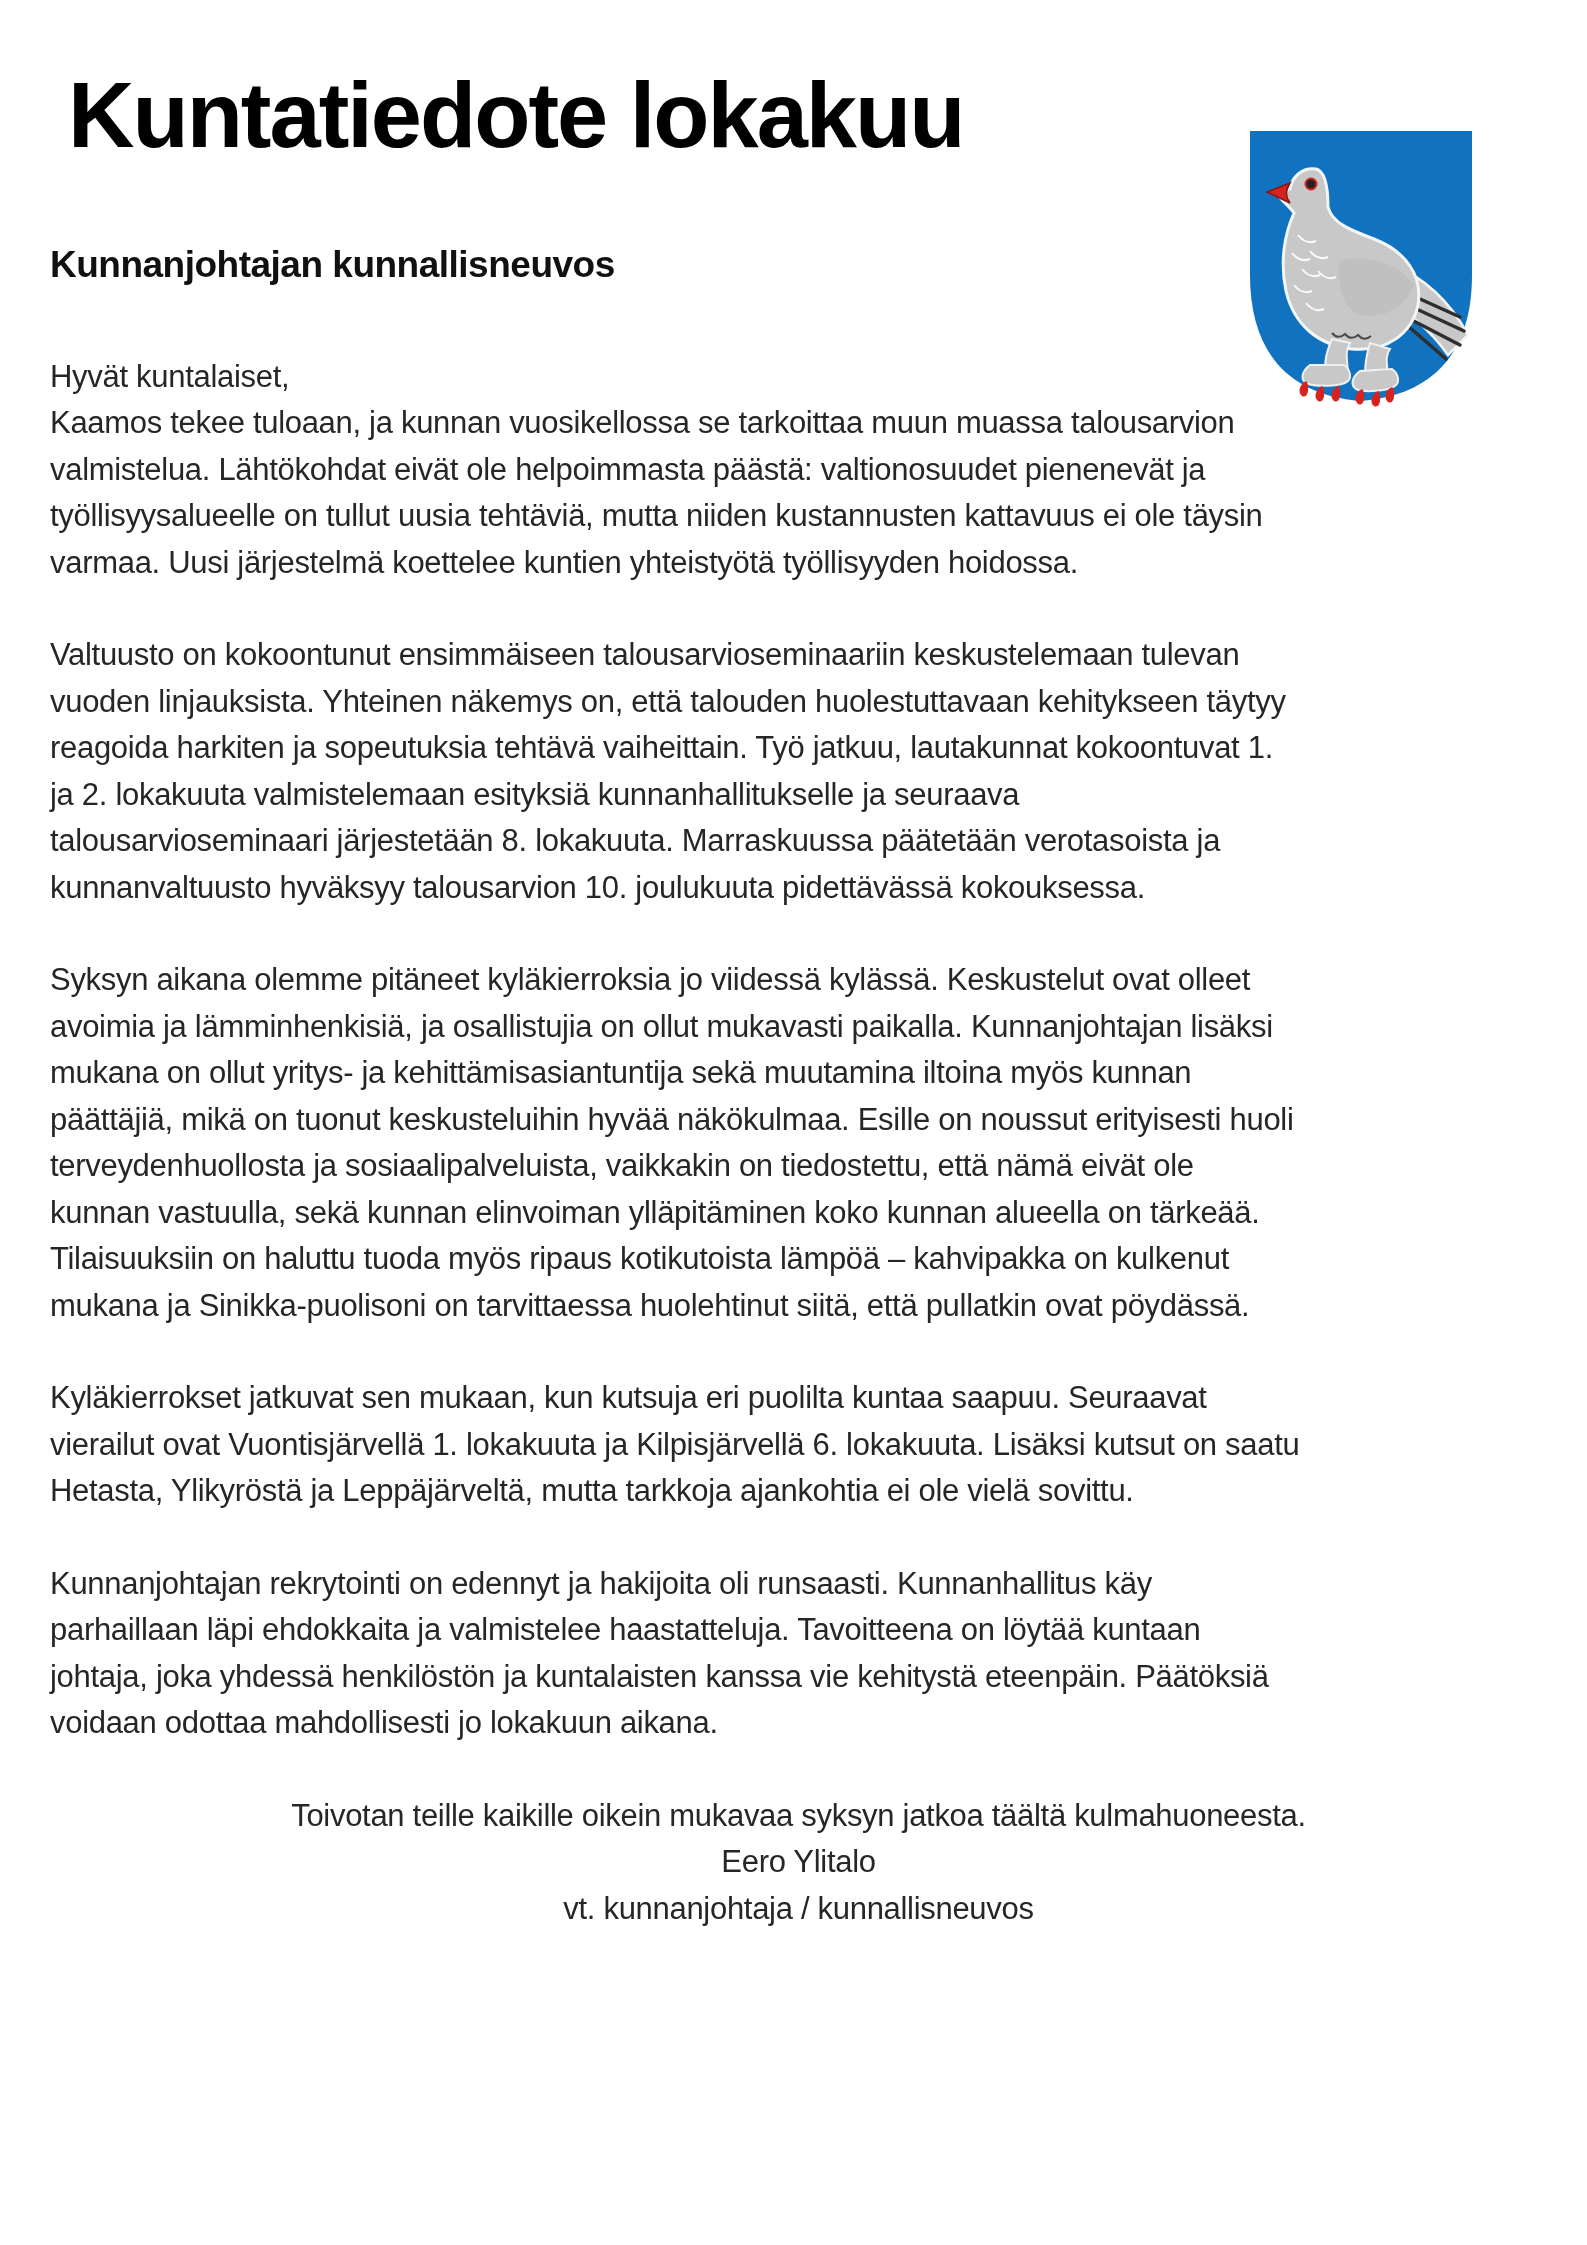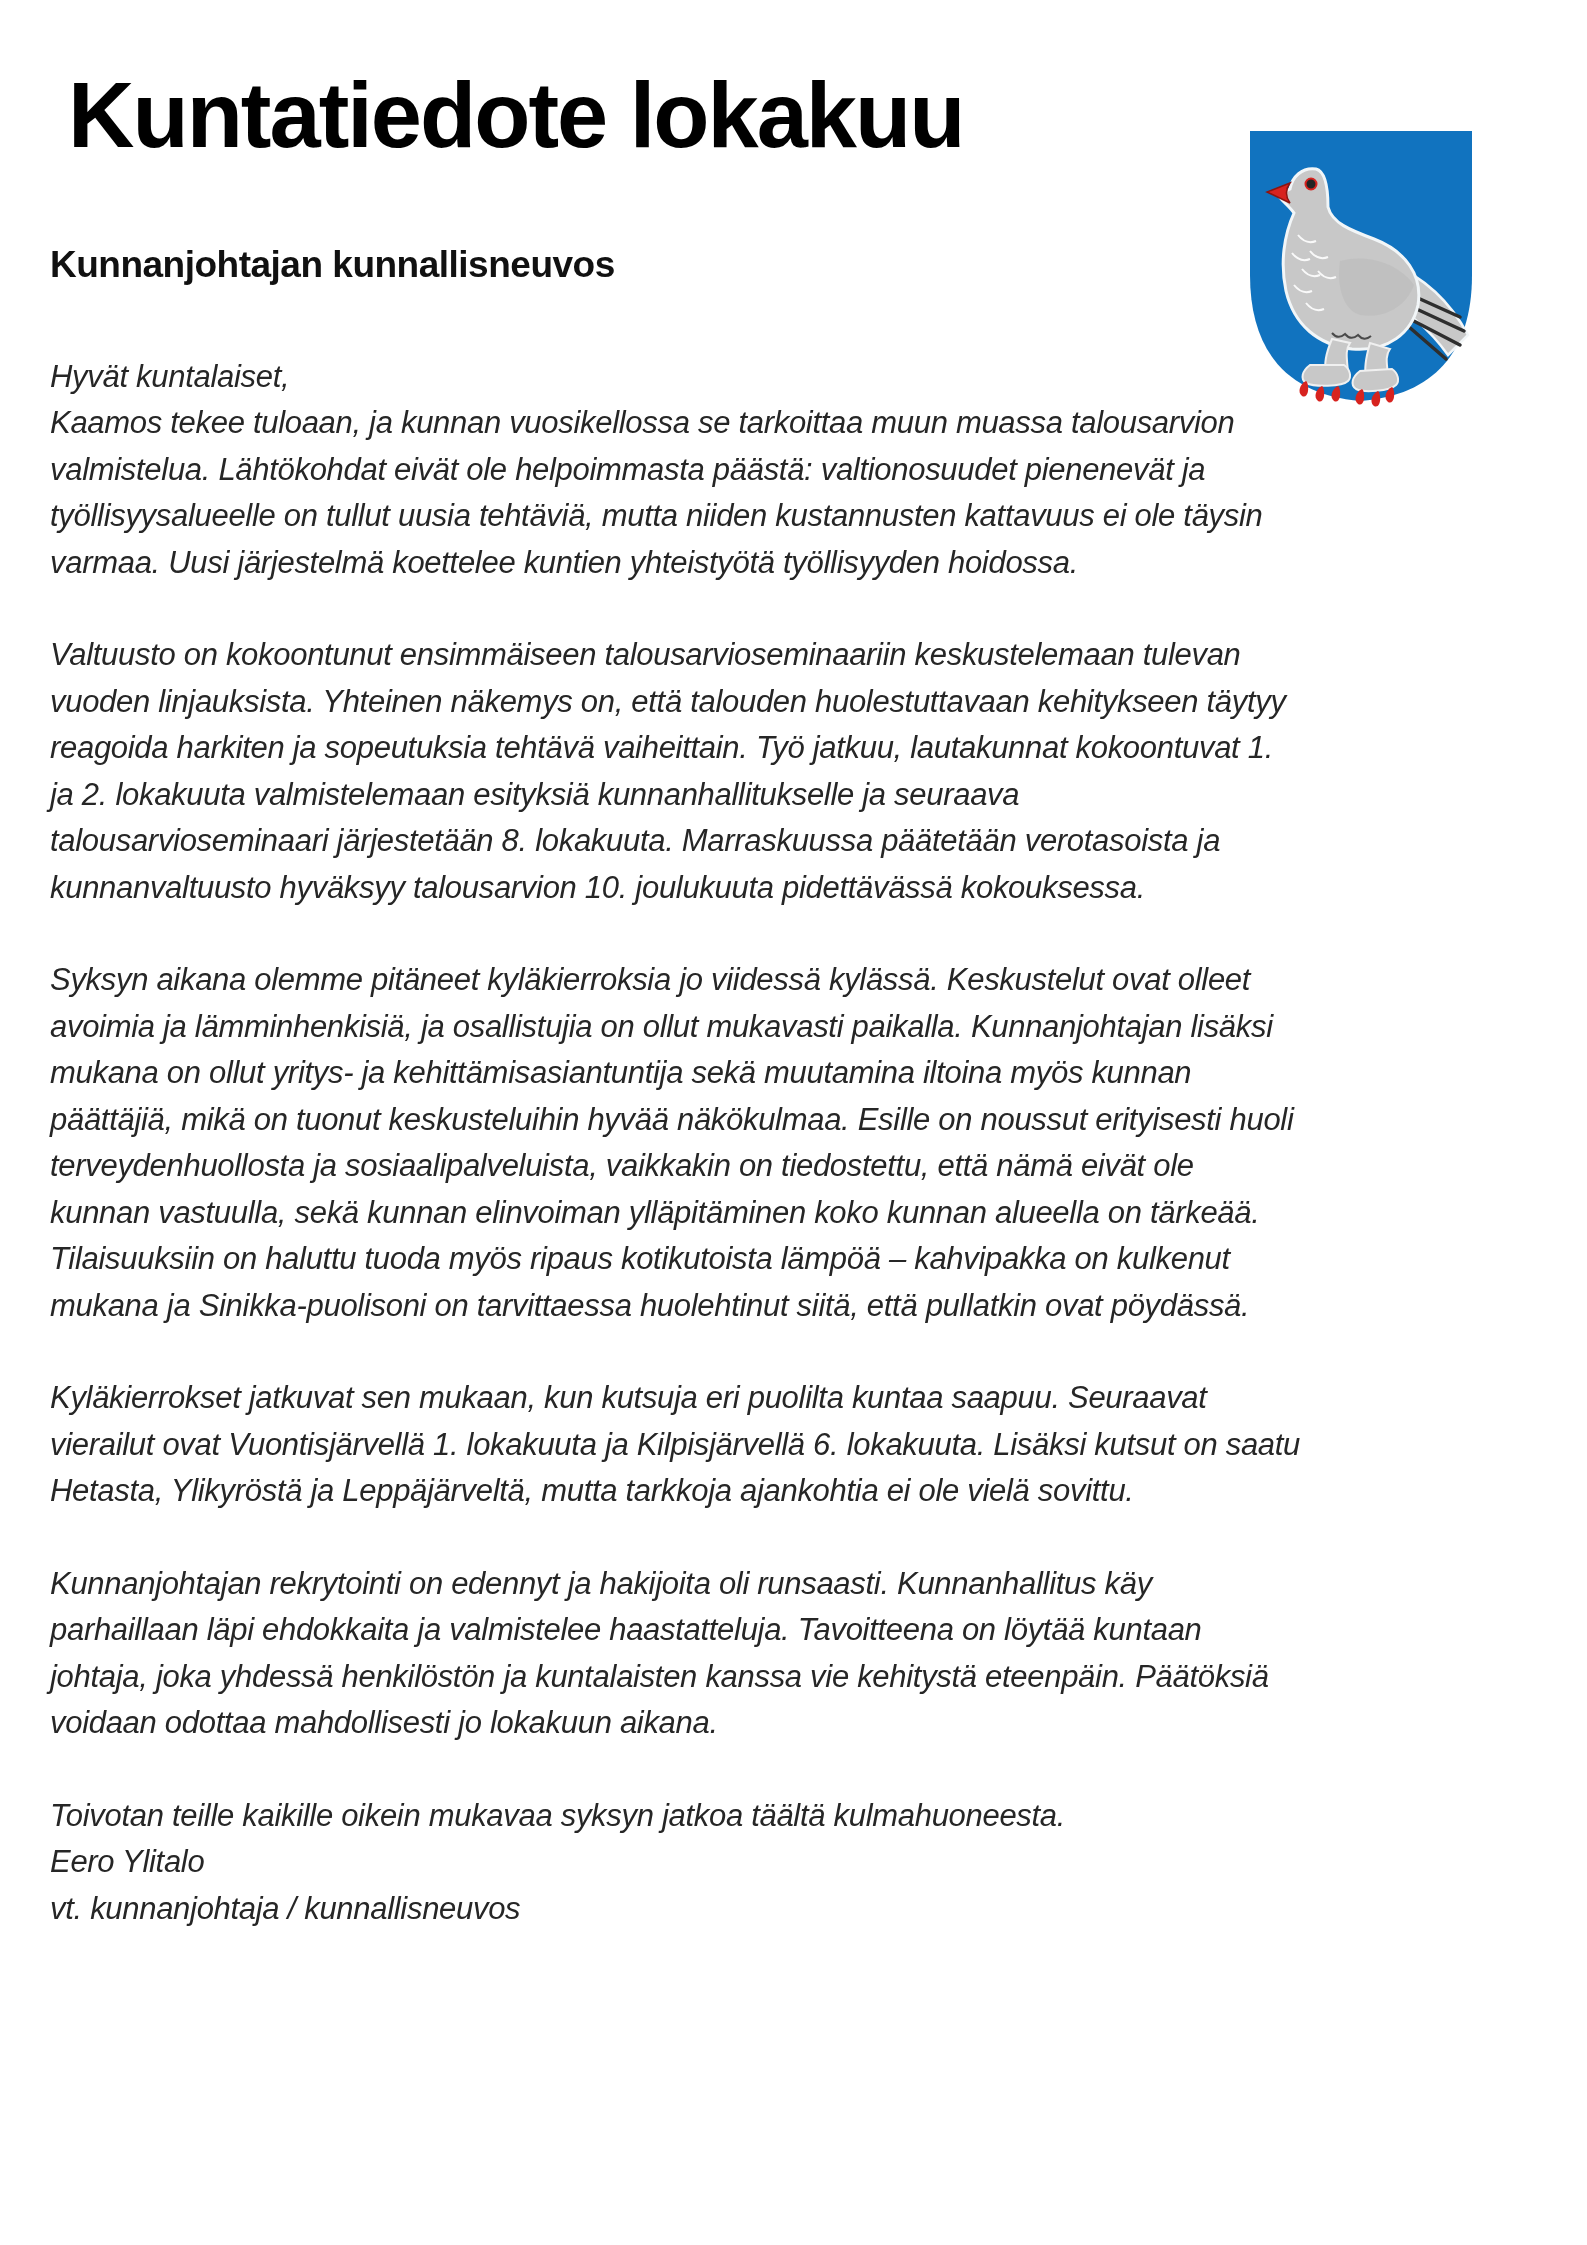--- a/index.html
+++ b/index.html
@@ -40,23 +40,22 @@
     margin-top:68px;
     font-size:31px;
     letter-spacing:-0.3px;
     line-height:46.5px;
     color:#262626;
     max-width:1500px;
   }
   .letter-body p{
     margin:0 0 46px 0;
     white-space:pre-line;
-    font-style:italic;
   }
-  .letter-body p:last-child{margin-bottom:0;}
+  .letter-body p:last-child{margin-bottom:0;text-align:center;}
   .coat-of-arms{
     position:absolute;
     left:1240px;
     top:64px;
     width:242px;
     height:286px;
   }
 </style>
 </head>
 <body>

